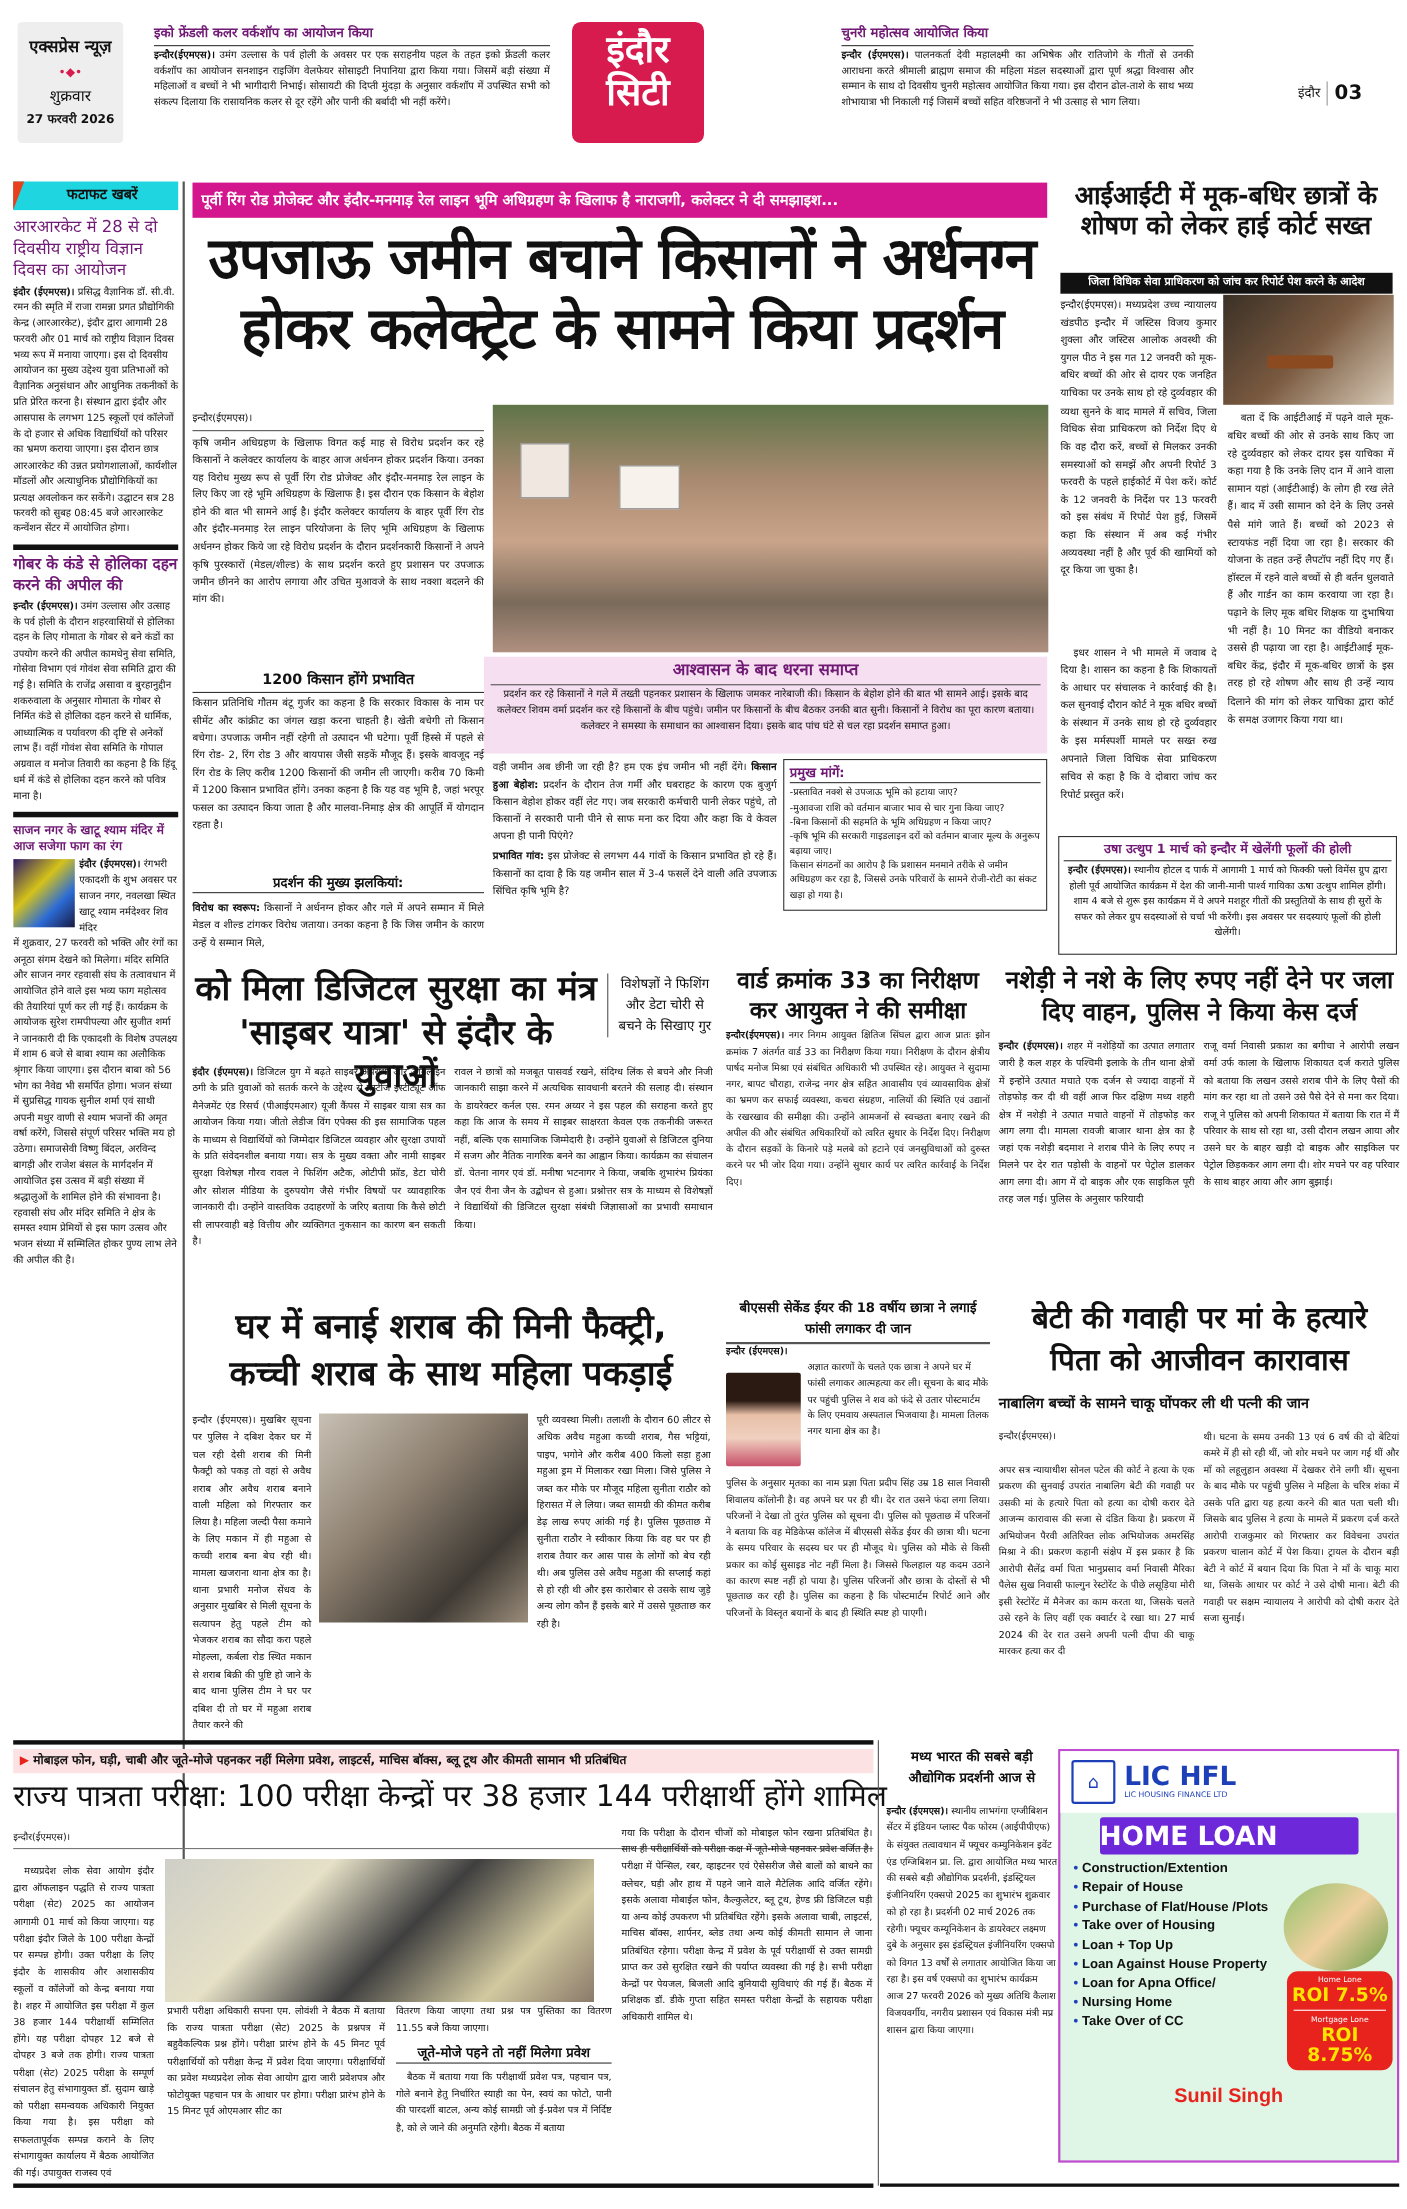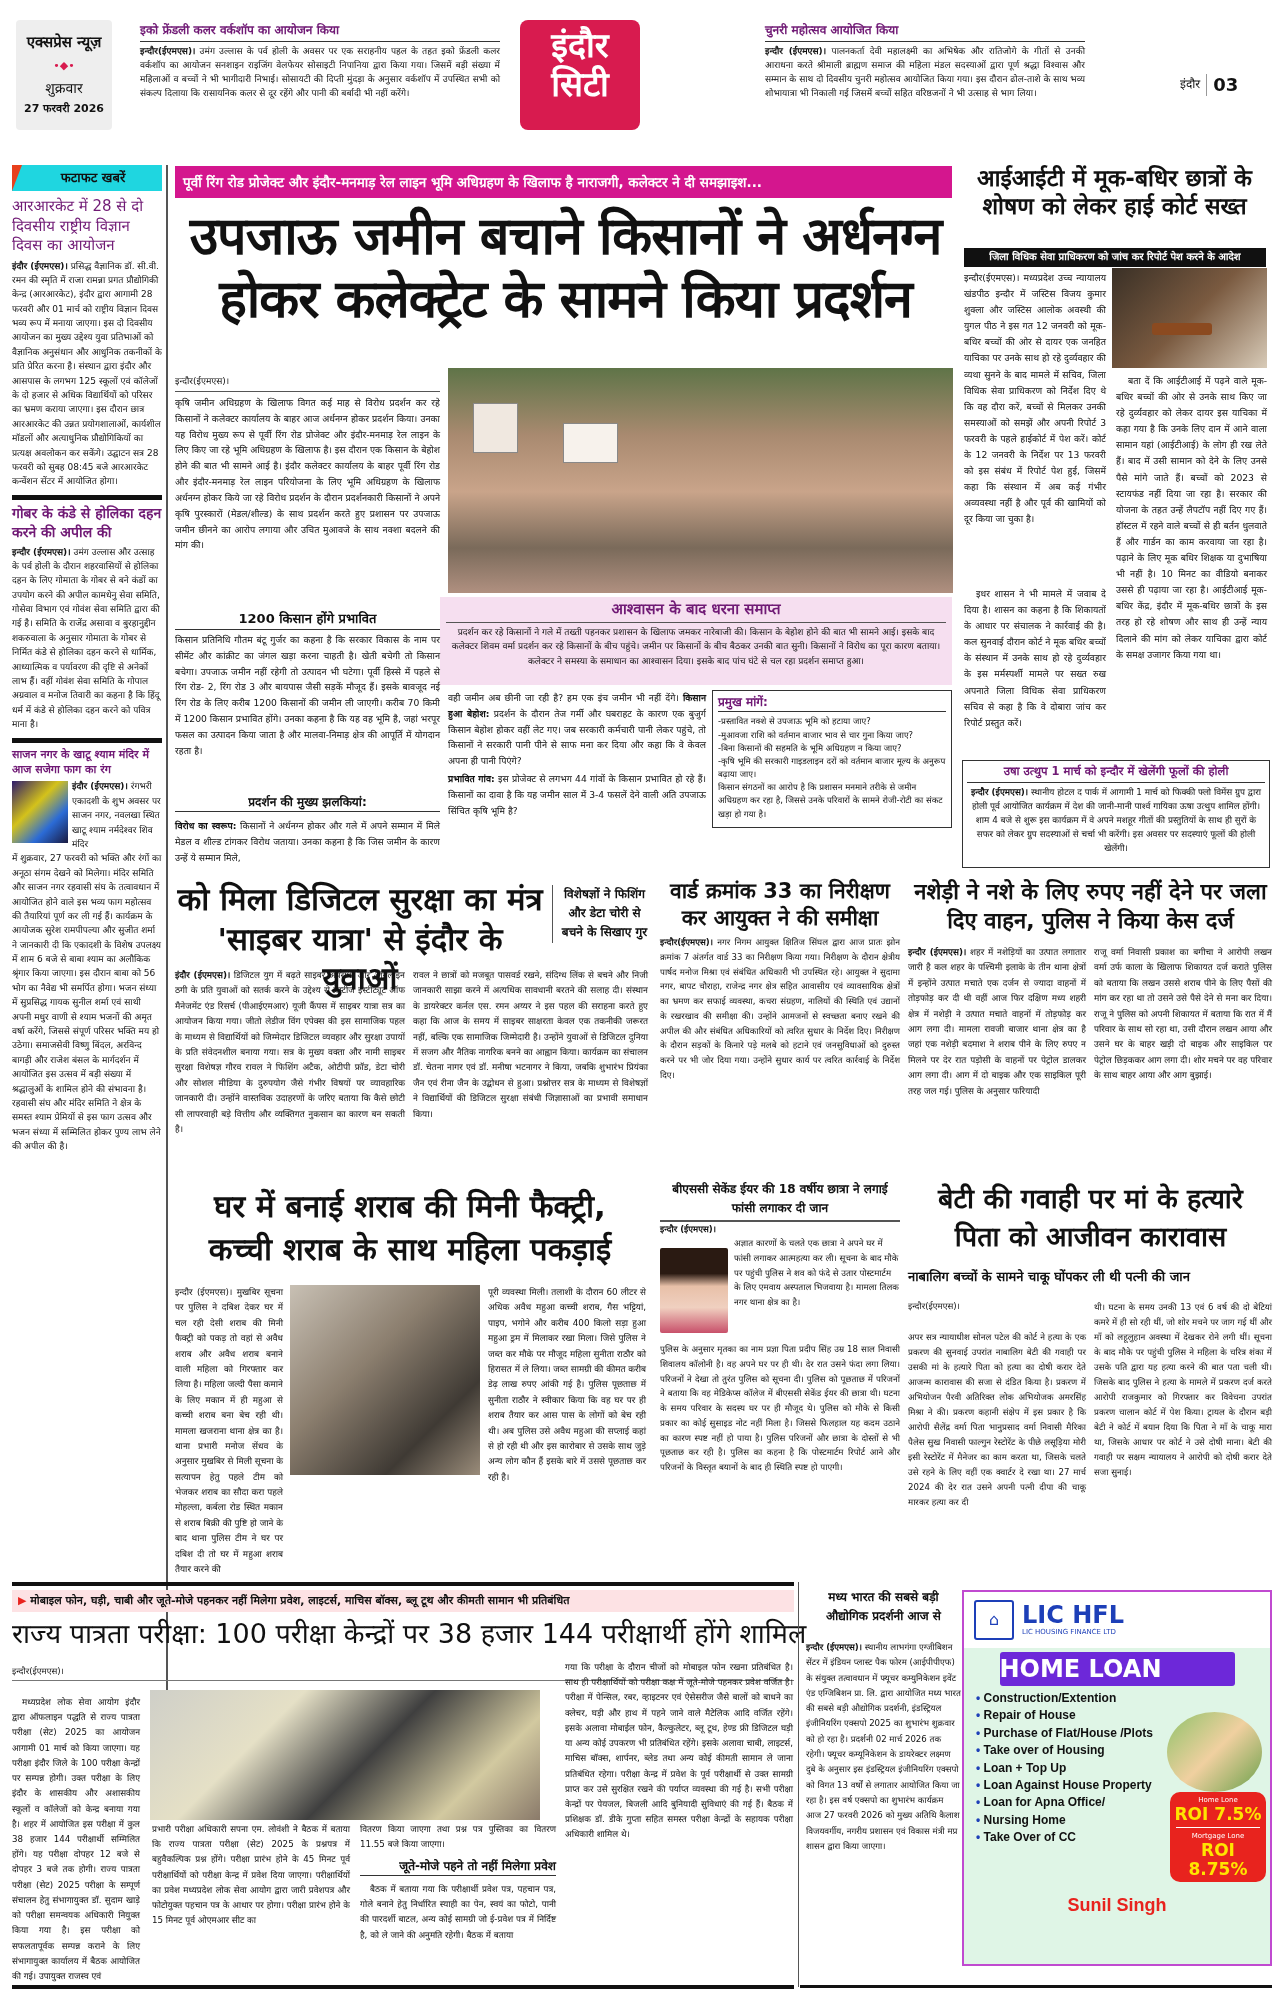--- a/index.html
+++ b/index.html
@@ -114,21 +114,21 @@
 
 <div class="abs" style="left:962px;top:760px;width:308px;height:108px;border:1px solid #333;padding:2px 4px;text-align:center">
   <div class="ttl" style="font-size:11.5px;border-bottom:1px solid #333;padding-bottom:2px">उषा उत्थुप 1 मार्च को इन्दौर में खेलेंगी फूलों की होली</div>
   <p style="text-align:center;font-size:8.8px;line-height:1.6;margin-top:2px"><b>इन्दौर (ईएमएस)।</b> <span>स्थानीय होटल द पार्क में आगामी 1 मार्च को फिक्की फ्लो विमेंस ग्रुप द्वारा होली पूर्व आयोजित कार्यक्रम में देश की जानी-मानी पार्श्व गायिका ऊषा उत्थुप शामिल होंगी। शाम 4 बजे से शुरू इस कार्यक्रम में वे अपने मशहूर गीतों की प्रस्तुतियों के साथ ही सुरों के सफर को लेकर ग्रुप सदस्याओं से चर्चा भी करेंगी। इस अवसर पर सदस्याएं फूलों की होली खेलेंगी।</span></p>
 </div>
 
 <div class="abs" style="left:175px;top:880px;width:370px;font-weight:bold;font-size:31px;line-height:1.28;text-align:center">
   <div>को मिला डिजिटल सुरक्षा का मंत्र</div>
   <div>'साइबर यात्रा' से इंदौर के युवाओं</div>
 </div>
-<div class="abs" style="left:552px;top:885px;width:98px;font-weight:bold;font-size:12px;line-height:1.6;text-align:center;border-left:1px solid #555;padding-left:6px">विशेषज्ञों ने फिशिंग और डेटा चोरी से बचने के सिखाए गुर</div>
+<div class="abs" style="left:552px;top:885px;width:98px;font-weight:normal;font-size:12px;line-height:1.6;text-align:center;border-left:1px solid #555;padding-left:6px">विशेषज्ञों ने फिशिंग और डेटा चोरी से बचने के सिखाए गुर</div>
 <p class="abs" style="left:175px;top:968px;width:230px;font-size:8.8px;line-height:1.75"><b>इंदौर (ईएमएस)।</b> <span>डिजिटल युग में बढ़ते साइबर अपराधों और ऑनलाइन ठगी के प्रति युवाओं को सतर्क करने के उद्देश्य से प्रेस्टीज इंस्टीट्यूट ऑफ मैनेजमेंट एंड रिसर्च (पीआईएमआर) यूजी कैंपस में साइबर यात्रा सत्र का आयोजन किया गया। जीतो लेडीज विंग एपेक्स की इस सामाजिक पहल के माध्यम से विद्यार्थियों को जिम्मेदार डिजिटल व्यवहार और सुरक्षा उपायों के प्रति संवेदनशील बनाया गया। सत्र के मुख्य वक्ता और नामी साइबर सुरक्षा विशेषज्ञ गौरव रावल ने फिशिंग अटैक, ओटीपी फ्रॉड, डेटा चोरी और सोशल मीडिया के दुरुपयोग जैसे गंभीर विषयों पर व्यावहारिक जानकारी दी। उन्होंने वास्तविक उदाहरणों के जरिए बताया कि कैसे छोटी सी लापरवाही बड़े वित्तीय और व्यक्तिगत नुकसान का कारण बन सकती है।</span></p>
 <p class="abs" style="left:413px;top:968px;width:235px;font-size:8.8px;line-height:1.75">रावल ने छात्रों को मजबूत पासवर्ड रखने, संदिग्ध लिंक से बचने और निजी जानकारी साझा करने में अत्यधिक सावधानी बरतने की सलाह दी। संस्थान के डायरेक्टर कर्नल एस. रमन अय्यर ने इस पहल की सराहना करते हुए कहा कि आज के समय में साइबर साक्षरता केवल एक तकनीकी जरूरत नहीं, बल्कि एक सामाजिक जिम्मेदारी है। उन्होंने युवाओं से डिजिटल दुनिया में सजग और नैतिक नागरिक बनने का आह्वान किया। कार्यक्रम का संचालन डॉ. चेतना नागर एवं डॉ. मनीषा भटनागर ने किया, जबकि शुभारंभ प्रियंका जैन एवं रीना जैन के उद्बोधन से हुआ। प्रश्नोत्तर सत्र के माध्यम से विशेषज्ञों ने विद्यार्थियों की डिजिटल सुरक्षा संबंधी जिज्ञासाओं का प्रभावी समाधान किया।</p>
 
 <div class="abs" style="left:660px;top:878px;width:240px;font-weight:bold;font-size:21px;line-height:1.3;text-align:center">वार्ड क्रमांक 33 का निरीक्षण कर आयुक्त ने की समीक्षा</div>
 <p class="abs" style="left:660px;top:935px;width:240px;font-size:8.6px;line-height:1.72"><b>इन्दौर(ईएमएस)।</b> <span>नगर निगम आयुक्त क्षितिज सिंघल द्वारा आज प्रातः झोन क्रमांक 7 अंतर्गत वार्ड 33 का निरीक्षण किया गया। निरीक्षण के दौरान क्षेत्रीय पार्षद मनोज मिश्रा एवं संबंधित अधिकारी भी उपस्थित रहे। आयुक्त ने सुदामा नगर, बापट चौराहा, राजेन्द्र नगर क्षेत्र सहित आवासीय एवं व्यावसायिक क्षेत्रों का भ्रमण कर सफाई व्यवस्था, कचरा संग्रहण, नालियों की स्थिति एवं उद्यानों के रखरखाव की समीक्षा की। उन्होंने आमजनों से स्वच्छता बनाए रखने की अपील की और संबंधित अधिकारियों को त्वरित सुधार के निर्देश दिए। निरीक्षण के दौरान सड़कों के किनारे पड़े मलबे को हटाने एवं जनसुविधाओं को दुरुस्त करने पर भी जोर दिया गया। उन्होंने सुधार कार्य पर त्वरित कार्रवाई के निर्देश दिए।</span></p>
 
 <div class="abs" style="left:908px;top:878px;width:365px;font-weight:bold;font-size:22px;line-height:1.3;text-align:center">नशेड़ी ने नशे के लिए रुपए नहीं देने पर जला दिए वाहन, पुलिस ने किया केस दर्ज</div>
 <p class="abs" style="left:908px;top:945px;width:178px;font-size:8.8px;line-height:1.75"><b>इन्दौर (ईएमएस)।</b> <span>शहर में नशेड़ियों का उत्पात लगातार जारी है कल शहर के पश्चिमी इलाके के तीन थाना क्षेत्रों में इन्होंने उत्पात मचाते एक दर्जन से ज्यादा वाहनों में तोड़फोड़ कर दी थी वहीं आज फिर दक्षिण मध्य शहरी क्षेत्र में नशेड़ी ने उत्पात मचाते वाहनों में तोड़फोड़ कर आग लगा दी। मामला रावजी बाजार थाना क्षेत्र का है जहां एक नशेड़ी बदमाश ने शराब पीने के लिए रुपए न मिलने पर देर रात पड़ोसी के वाहनों पर पेट्रोल डालकर आग लगा दी। आग में दो बाइक और एक साइकिल पूरी तरह जल गई। पुलिस के अनुसार फरियादी</span></p>
 <p class="abs" style="left:1094px;top:945px;width:178px;font-size:8.8px;line-height:1.75">राजू वर्मा निवासी प्रकाश का बगीचा ने आरोपी लखन वर्मा उर्फ काला के खिलाफ शिकायत दर्ज कराते पुलिस को बताया कि लखन उससे शराब पीने के लिए पैसों की मांग कर रहा था तो उसने उसे पैसे देने से मना कर दिया। राजू ने पुलिस को अपनी शिकायत में बताया कि रात में मैं परिवार के साथ सो रहा था, उसी दौरान लखन आया और उसने घर के बाहर खड़ी दो बाइक और साइकिल पर पेट्रोल छिड़ककर आग लगा दी। शोर मचने पर वह परिवार के साथ बाहर आया और आग बुझाई।</p>
 
@@ -158,21 +158,21 @@
 <div class="abs" style="left:12px;top:1582px;width:782px;height:4px;background:#111"></div>
 <div class="abs" style="left:12px;top:1590px;width:782px;height:22px;background:#fde2e4;font-weight:bold;font-size:11px;line-height:22px;padding-left:6px;white-space:nowrap;overflow:hidden">
   <span style="color:#e8231e">▶ </span><span>मोबाइल फोन, घड़ी, चाबी और जूते-मोजे पहनकर नहीं मिलेगा प्रवेश, लाइटर्स, माचिस बॉक्स, ब्लू टूथ और कीमती सामान भी प्रतिबंधित</span>
 </div>
 <div class="abs" style="left:12px;top:1615px;width:790px;font-weight:normal;font-size:27px;line-height:1.4;white-space:nowrap">राज्य पात्रता परीक्षा: 100 परीक्षा केन्द्रों पर 38 हजार 144 परीक्षार्थी होंगे शामिल</div>
 <div class="abs" style="left:12px;top:1665px;width:782px;font-size:8.6px;border-bottom:1px solid #777;padding-bottom:3px">इन्दौर(ईएमएस)।</div>
 <p class="abs" style="left:12px;top:1695px;width:128px;font-size:8.7px;line-height:1.75;text-indent:10px">मध्यप्रदेश लोक सेवा आयोग इंदौर द्वारा ऑफलाइन पद्धति से राज्य पात्रता परीक्षा (सेट) 2025 का आयोजन आगामी 01 मार्च को किया जाएगा। यह परीक्षा इंदौर जिले के 100 परीक्षा केन्द्रों पर सम्पन्न होगी। उक्त परीक्षा के लिए इंदौर के शासकीय और अशासकीय स्कूलों व कॉलेजों को केन्द्र बनाया गया है। शहर में आयोजित इस परीक्षा में कुल 38 हजार 144 परीक्षार्थी सम्मिलित होंगे। यह परीक्षा दोपहर 12 बजे से दोपहर 3 बजे तक होगी। राज्य पात्रता परीक्षा (सेट) 2025 परीक्षा के सम्पूर्ण संचालन हेतु संभागायुक्त डॉ. सुदाम खाड़े को परीक्षा समन्वयक अधिकारी नियुक्त किया गया है। इस परीक्षा को सफलतापूर्वक सम्पन्न कराने के लिए संभागायुक्त कार्यालय में बैठक आयोजित की गई। उपायुक्त राजस्व एवं</p>
 <div class="abs photo" style="left:150px;top:1690px;width:390px;height:130px;background:linear-gradient(135deg,#cfcfc8,#e5e0c6 30%,#3f3f3f 55%,#d2c9a0 80%,#8a7a6a)"></div>
 <p class="abs" style="left:152px;top:1822px;width:198px;font-size:8.7px;line-height:1.75">प्रभारी परीक्षा अधिकारी सपना एम. लोवंशी ने बैठक में बताया कि राज्य पात्रता परीक्षा (सेट) 2025 के प्रश्नपत्र में बहुवैकल्पिक प्रश्न होंगे। परीक्षा प्रारंभ होने के 45 मिनट पूर्व परीक्षार्थियों को परीक्षा केन्द्र में प्रवेश दिया जाएगा। परीक्षार्थियों का प्रवेश मध्यप्रदेश लोक सेवा आयोग द्वारा जारी प्रवेशपत्र और फोटोयुक्त पहचान पत्र के आधार पर होगा। परीक्षा प्रारंभ होने के 15 मिनट पूर्व ओएमआर सीट का</p>
 <p class="abs" style="left:360px;top:1822px;width:196px;font-size:8.7px;line-height:1.75">वितरण किया जाएगा तथा प्रश्न पत्र पुस्तिका का वितरण 11.55 बजे किया जाएगा।</p>
-<div class="abs" style="left:360px;top:1858px;width:196px;font-weight:bold;font-size:12px;text-align:right;border-bottom:1px solid #333">जूते-मोजे पहने तो नहीं मिलेगा प्रवेश</div>
+<div class="abs" style="left:360px;top:1858px;width:196px;font-weight:bold;font-size:12px;text-align:center;border-bottom:1px solid #333">जूते-मोजे पहने तो नहीं मिलेगा प्रवेश</div>
 <p class="abs" style="left:360px;top:1882px;width:196px;font-size:8.7px;line-height:1.75;text-indent:10px">बैठक में बताया गया कि परीक्षार्थी प्रवेश पत्र, पहचान पत्र, गोले बनाने हेतु निर्धारित स्याही का पेन, स्वयं का फोटो, पानी की पारदर्शी बाटल, अन्य कोई सामग्री जो ई-प्रवेश पत्र में निर्दिष्ट है, को ले जाने की अनुमति रहेगी। बैठक में बताया</p>
 <p class="abs" style="left:565px;top:1660px;width:228px;font-size:8.7px;line-height:1.75">गया कि परीक्षा के दौरान चीजों को मोबाइल फोन रखना प्रतिबंधित है। साथ ही परीक्षार्थियों को परीक्षा कक्ष में जूते-मोजे पहनकर प्रवेश वर्जित है। परीक्षा में पेन्सिल, रबर, व्हाइटनर एवं ऐसेसरीज जैसे बालों को बाधने का क्लेचर, घड़ी और हाथ में पहने जाने वाले मैटेलिक आदि वर्जित रहेंगे। इसके अलावा मोबाईल फोन, कैल्कुलेटर, ब्लू टूथ, हेण्ड फ्री डिजिटल घड़ी या अन्य कोई उपकरण भी प्रतिबंधित रहेंगे। इसके अलावा चाबी, लाइटर्स, माचिस बॉक्स, शार्पनर, ब्लेड तथा अन्य कोई कीमती सामान ले जाना प्रतिबंधित रहेगा। परीक्षा केन्द्र में प्रवेश के पूर्व परीक्षार्थी से उक्त सामग्री प्राप्त कर उसे सुरक्षित रखने की पर्याप्त व्यवस्था की गई है। सभी परीक्षा केन्द्रों पर पेयजल, बिजली आदि बुनियादी सुविधाएं की गई हैं। बैठक में प्रशिक्षक डॉ. डीके गुप्ता सहित समस्त परीक्षा केन्द्रों के सहायक परीक्षा अधिकारी शामिल थे।</p>
 <div class="abs" style="left:12px;top:1985px;width:782px;height:4px;background:#111"></div>
 <div class="abs vline" style="left:798px;top:1582px;height:405px;width:1px"></div>
 
 <div class="abs" style="left:806px;top:1588px;width:155px;font-weight:bold;font-size:12px;line-height:1.55;text-align:center">मध्य भारत की सबसे बड़ी औद्योगिक प्रदर्शनी आज से</div>
 <p class="abs" style="left:806px;top:1640px;width:155px;font-size:8.6px;line-height:1.78;text-align:left"><b>इन्दौर (ईएमएस)।</b> <span>स्थानीय लाभगंगा एग्जीबिशन सेंटर में इंडियन प्लास्ट पैक फोरम (आईपीपीएफ) के संयुक्त तत्वावधान में फ्यूचर कम्युनिकेशन इवेंट एंड एग्जिबिशन प्रा. लि. द्वारा आयोजित मध्य भारत की सबसे बड़ी औद्योगिक प्रदर्शनी, इंडस्ट्रियल इंजीनियरिंग एक्सपो 2025 का शुभारंभ शुक्रवार को हो रहा है। प्रदर्शनी 02 मार्च 2026 तक रहेगी। फ्यूचर कम्यूनिकेशन के डायरेक्टर लक्ष्मण दुबे के अनुसार इस इंडस्ट्रियल इंजीनियरिंग एक्सपो को विगत 13 वर्षों से लगातार आयोजित किया जा रहा है। इस वर्ष एक्सपो का शुभारंभ कार्यक्रम आज 27 फरवरी 2026 को मुख्य अतिथि कैलाश विजयवर्गीय, नगरीय प्रशासन एवं विकास मंत्री मप्र शासन द्वारा किया जाएगा।</span></p>
 
 <div class="abs" style="left:962px;top:1590px;width:310px;height:376px;background:#dff5e6;border:2px solid #c04ad0">
   <div style="height:56px;background:#fff;display:flex;align-items:center;padding-left:10px;gap:8px">

